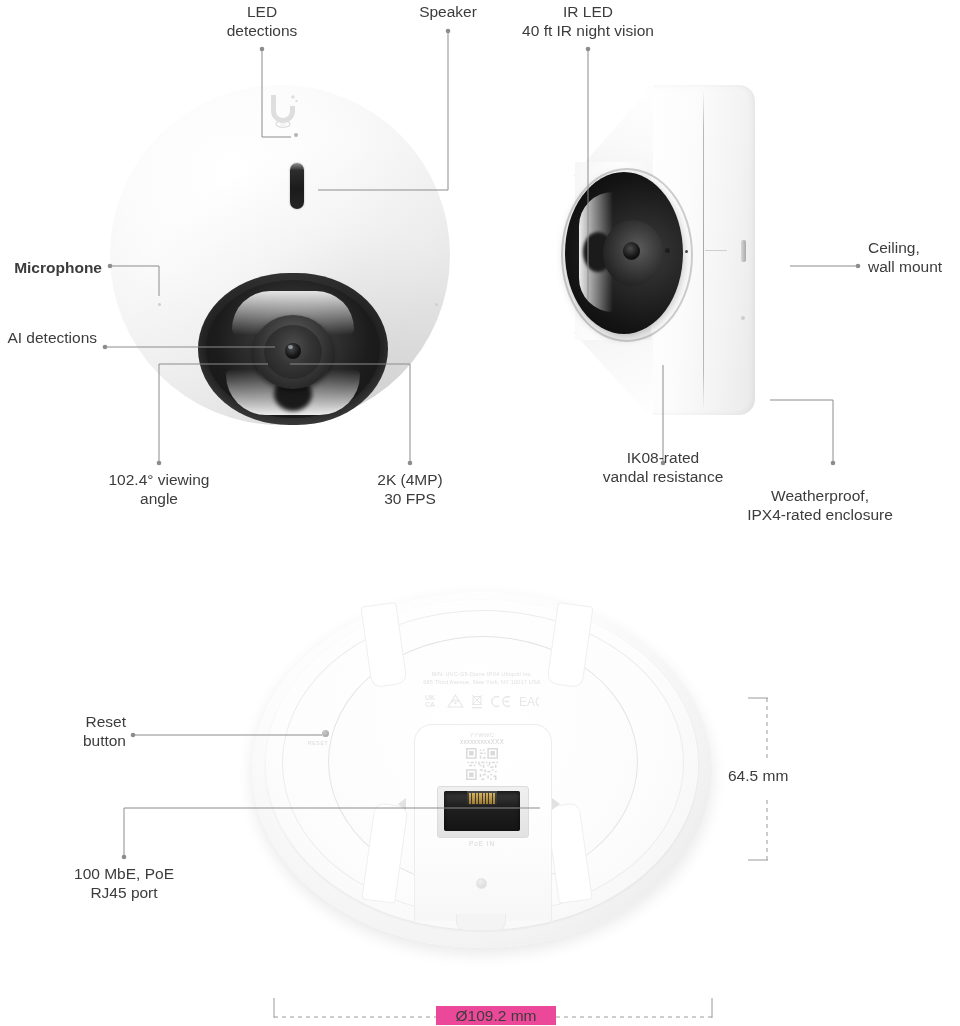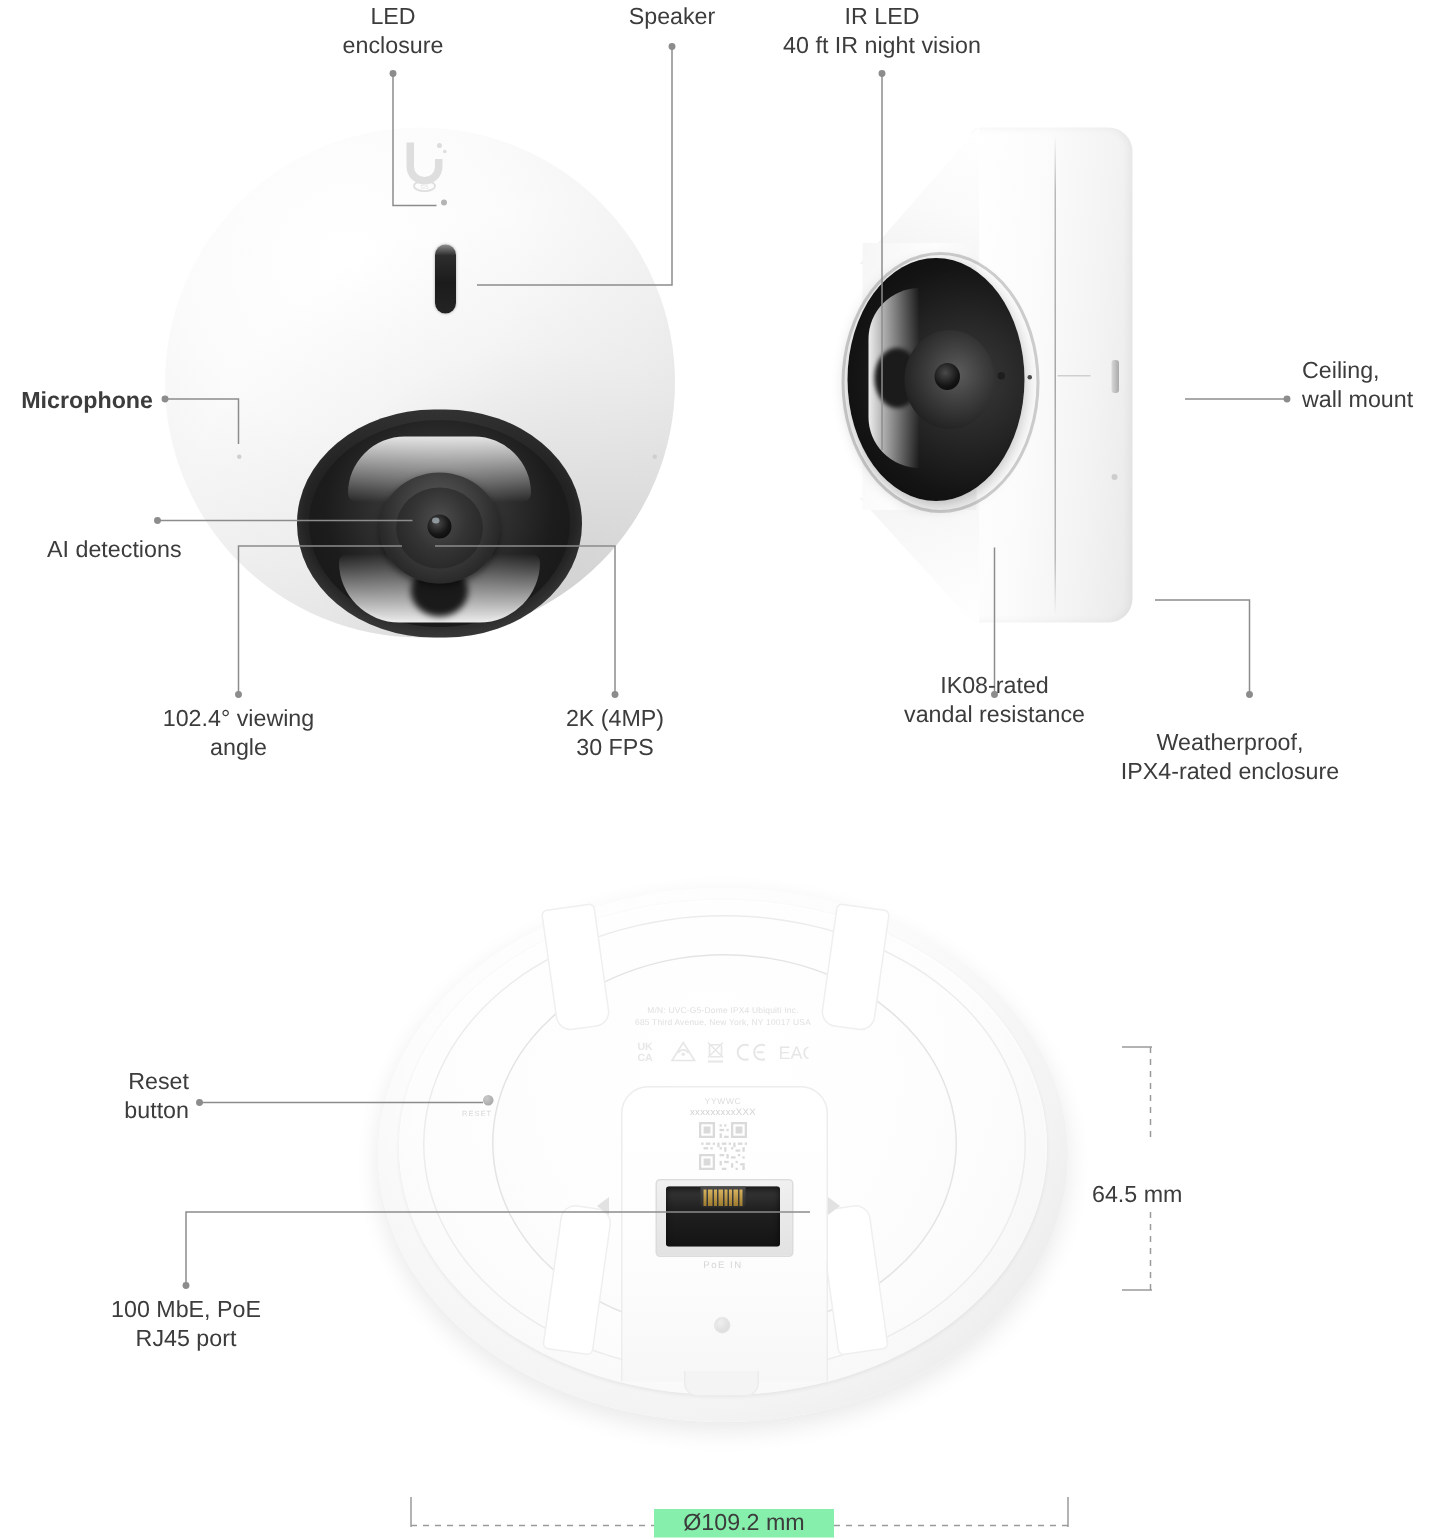--- a/index.html
+++ b/index.html
@@ -361,30 +361,30 @@
 
   <g stroke="#9a9a9a" stroke-width="1" fill="none">
     <line x1="274" y1="998" x2="274" y2="1018"></line>
     <line x1="712" y1="998" x2="712" y2="1018"></line>
     <line x1="274" y1="1017" x2="436" y2="1017" stroke-dasharray="4 4"></line>
     <line x1="556" y1="1017" x2="712" y2="1017" stroke-dasharray="4 4"></line>
   </g>
 </svg>
 
 <div class="lbl c" style="left:202px;top:2px;width:120px;">LED
-enclosure</div>
+detections</div>
 
 <div class="lbl c" style="left:388px;top:2px;width:120px;">Speaker</div>
 
 <div class="lbl c" style="left:478px;top:2px;width:220px;">IR LED
 40 ft IR night vision</div>
 
 <div class="lbl r" style="left:0px;top:258px;width:102px;font-weight:bold;">Microphone</div>
 
-<div class="lbl r" style="left:0px;top:357px;width:97px;margin-left:24px;">AI detections</div>
+<div class="lbl r" style="left:0px;top:328px;width:97px;">AI detections</div>
 
 <div class="lbl l" style="left:868px;top:238px;width:92px;">Ceiling,
 wall mount</div>
 
 <div class="lbl c" style="left:69px;top:470px;width:180px;">102.4° viewing
 angle</div>
 
 <div class="lbl c" style="left:330px;top:470px;width:160px;">2K (4MP)
 30 FPS</div>
 
@@ -393,15 +393,15 @@
 
 <div class="lbl c" style="left:709px;top:470px;width:222px;margin-top:16px;">Weatherproof,
 IPX4-rated enclosure</div>
 
 <div class="lbl r" style="left:0px;top:712px;width:126px;">Reset
 button</div>
 
 <div class="lbl c" style="left:44px;top:864px;width:160px;">100 MbE, PoE
 RJ45 port</div>
 
-<div class="lbl l" style="left:728px;top:787px;width:110px;background:#fff;">64.5 mm</div>
-
-<div class="lbl c" style="left:436px;top:1006px;width:120px;background:#86efac;">Ø109.2 mm</div>
+<div class="lbl l" style="left:728px;top:766px;width:110px;background:#fff;">64.5 mm</div>
+
+<div class="lbl c" style="left:436px;top:1006px;width:120px;background:#ec4899;">Ø109.2 mm</div>
 
 </body></html>

